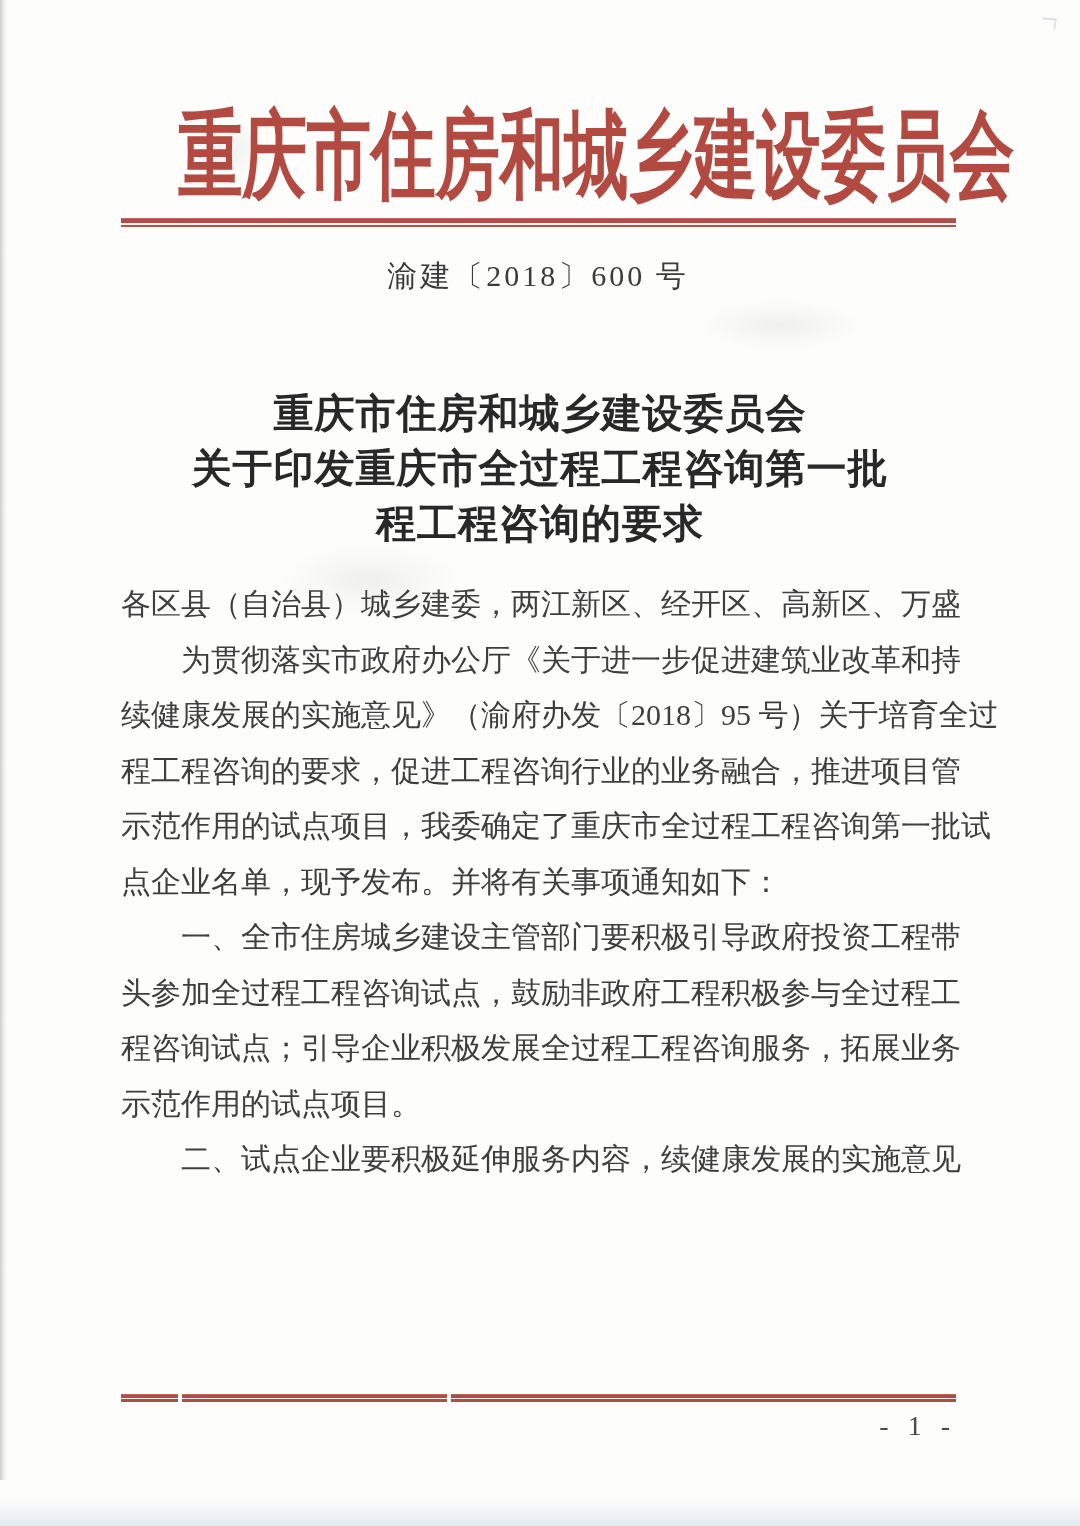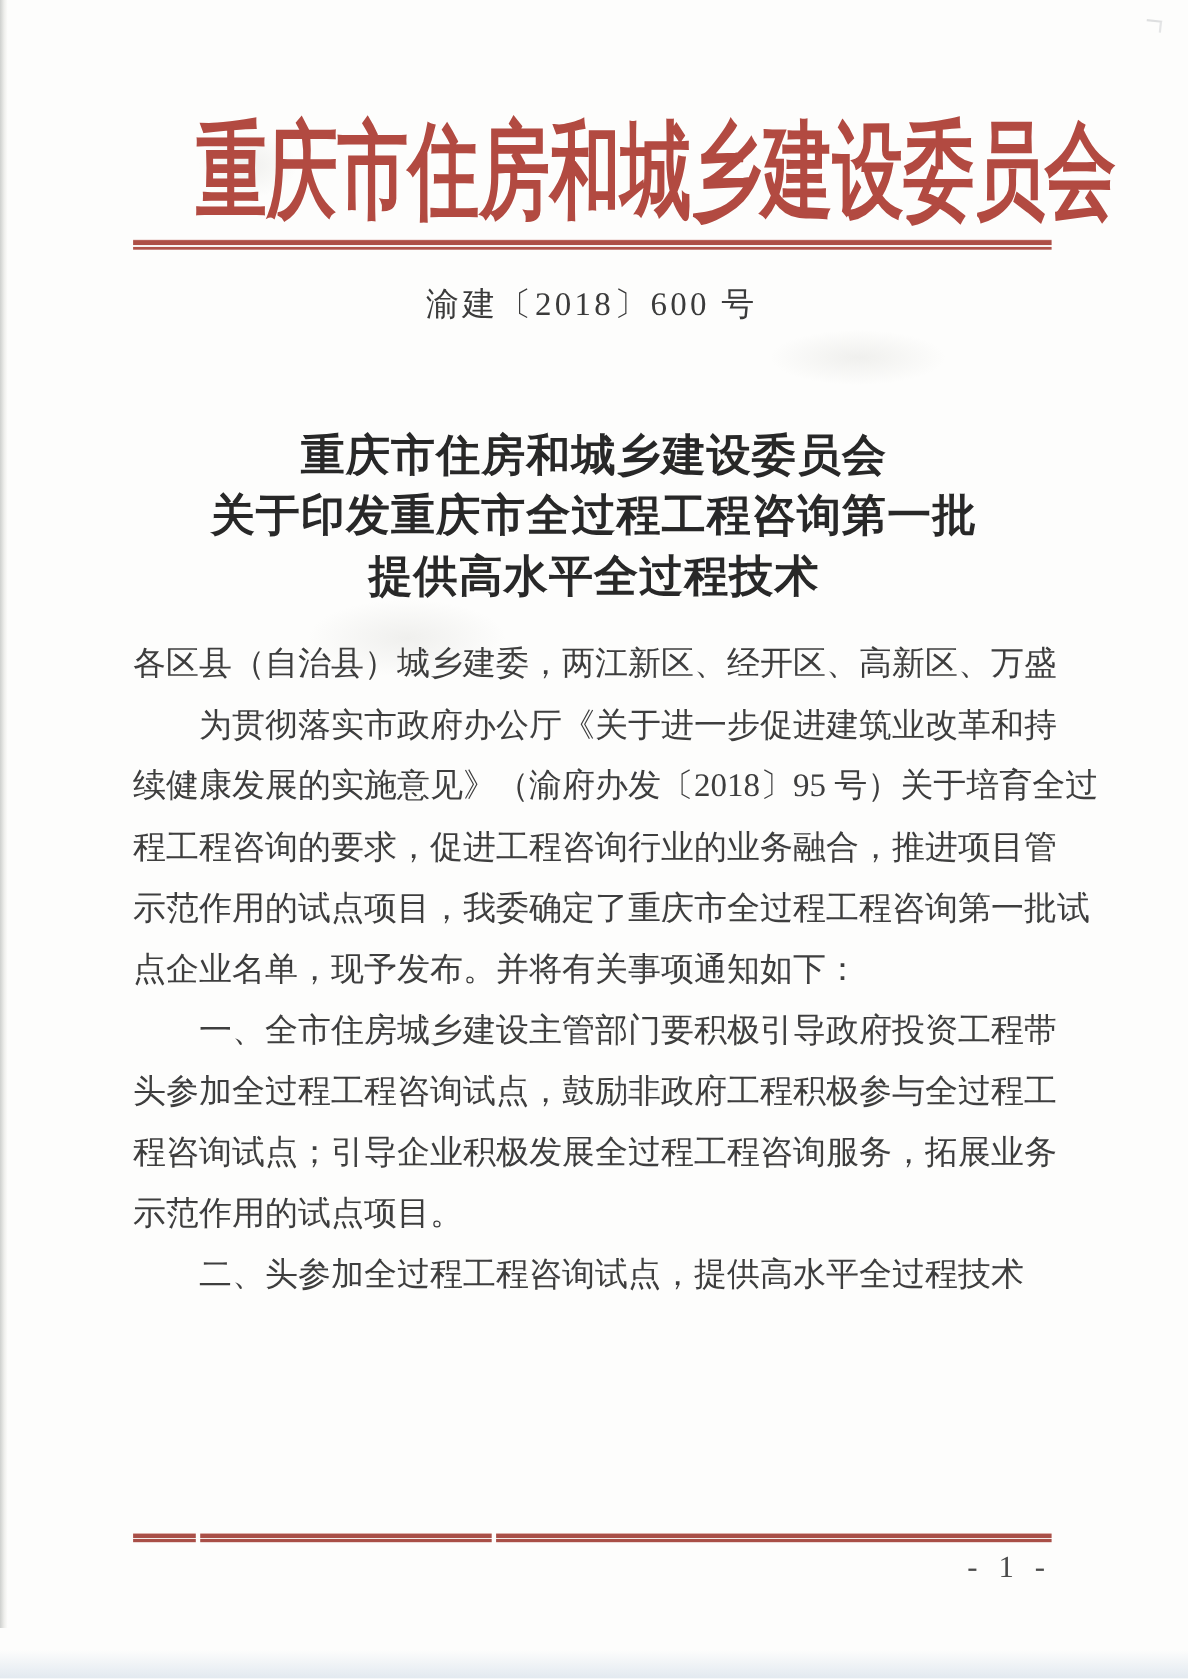--- a/index.html
+++ b/index.html
@@ -109,36 +109,36 @@
 
   <div class="banner">重庆市住房和城乡建设委员会</div>
 
   <div class="head-rule"></div>
 
   <div class="doc-number">渝建〔2018〕600 号</div>
 
   <div class="title">
     <div>重庆市住房和城乡建设委员会</div>
     <div>关于印发重庆市全过程工程咨询第一批</div>
-    <div>提供高水平全过程技术</div>
+    <div>程工程咨询的要求</div>
   </div>
 
   <div class="body-text">
 
   <div class="body-line">各区县（自治县）城乡建委，两江新区、经开区、高新区、万盛</div>
       <div class="body-line indent">为贯彻落实市政府办公厅《关于进一步促进建筑业改革和持</div>
       <div class="body-line">续健康发展的实施意见》（渝府办发〔2018〕95 号）关于培育全过</div>
       <div class="body-line">程工程咨询的要求，促进工程咨询行业的业务融合，推进项目管</div>
       <div class="body-line">示范作用的试点项目，我委确定了重庆市全过程工程咨询第一批试</div>
       <div class="body-line">点企业名单，现予发布。并将有关事项通知如下：</div>
       <div class="body-line indent">一、全市住房城乡建设主管部门要积极引导政府投资工程带</div>
       <div class="body-line">头参加全过程工程咨询试点，鼓励非政府工程积极参与全过程工</div>
       <div class="body-line">程咨询试点；引导企业积极发展全过程工程咨询服务，拓展业务</div>
       <div class="body-line">示范作用的试点项目。</div>
-      <div class="body-line indent">二、头参加全过程工程咨询试点，提供高水平全过程技术</div>
+      <div class="body-line indent">二、试点企业要积极延伸服务内容，续健康发展的实施意见</div>
     </div>
 
   <div class="foot-rule">
     <div class="rule-gap g1"></div>
     <div class="rule-gap g2"></div>
   </div>
 
   <div class="page-number">- 1 -</div>
 
   <div class="edge-bottom"></div>

